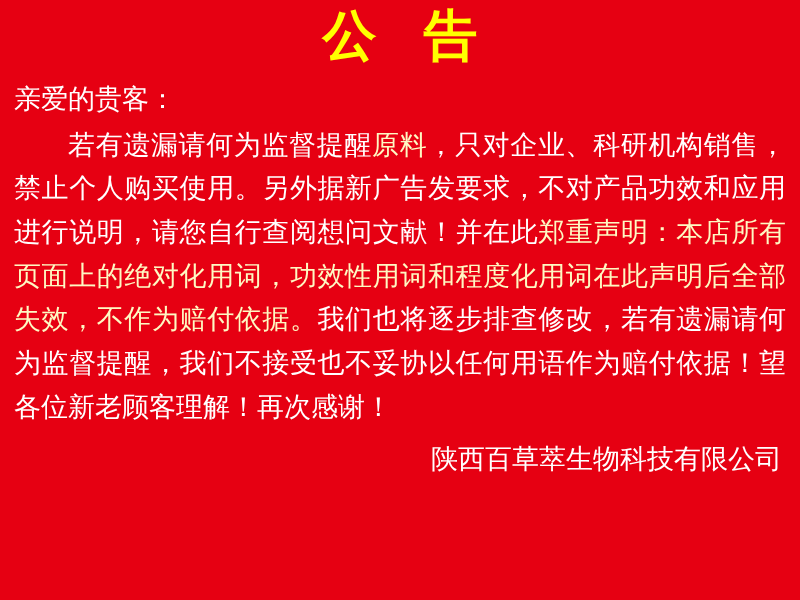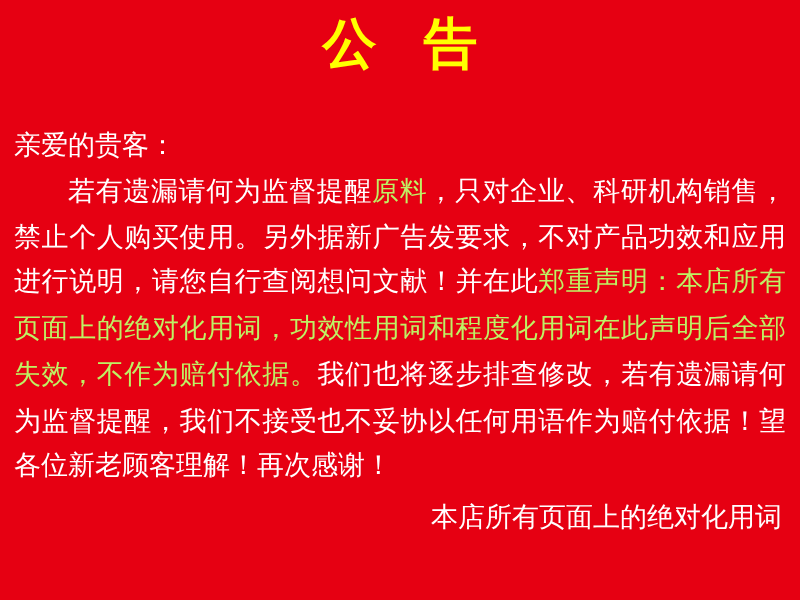--- a/index.html
+++ b/index.html
@@ -19,44 +19,42 @@
     box-sizing: border-box;
     background: #e60012;
     position: relative;
   }
   .title {
     text-align: center;
     color: #ffff00;
     font-size: 54px;
     font-weight: bold;
     letter-spacing: 14px;
-    padding-top: 12px;
+    padding-top: 4px;
     line-height: 1.2;
     text-indent: 14px;
   }
   .body-text {
     color: #ffffff;
     font-size: 27px;
     line-height: 1.62;
     padding: 8px 14px 0 14px;
     text-align: justify;
     word-break: break-all;
   }
   .salutation {
     display: block;
     margin-bottom: 2px;
-    margin-top: 38px;
   }
   .para {
     display: block;
     text-indent: 2em;
   }
   .hl {
-    color: #bef264;
-    font-family: Liberation Mono, monospace;
+    color: #fef9c3;
   }
   .signature {
     color: #ffffff;
     font-size: 27px;
     text-align: right;
     padding: 10px 18px 0 0;
     line-height: 1.5;
   }
 </style>
 </head>
@@ -64,15 +62,15 @@
 
 <div class="notice">
 
   <div class="title">公 告</div>
 
   <div class="body-text">
     <span class="salutation">亲爱的贵客：</span>
     <span class="para"><span>若有遗漏请何为监督提醒</span><span class="hl">原料</span><span>，只对企业、科研机构销售，禁止个人购买使用。另外据新广告发要求，不对产品功效和应用进行说明，请您自行查阅想问文献！并在此</span><span class="hl">郑重声明：本店所有页面上的绝对化用词，功效性用词和程度化用词在此声明后全部失效，不作为赔付依据。</span><span>我们也将逐步排查修改，若有遗漏请何为监督提醒，我们不接受也不妥协以任何用语作为赔付依据！望各位新老顾客理解！再次感谢！</span></span>
   </div>
 
-  <div class="signature">本店所有页面上的绝对化用词</div>
+  <div class="signature">陕西百草萃生物科技有限公司</div>
 
 </div>
 
 </body></html>

